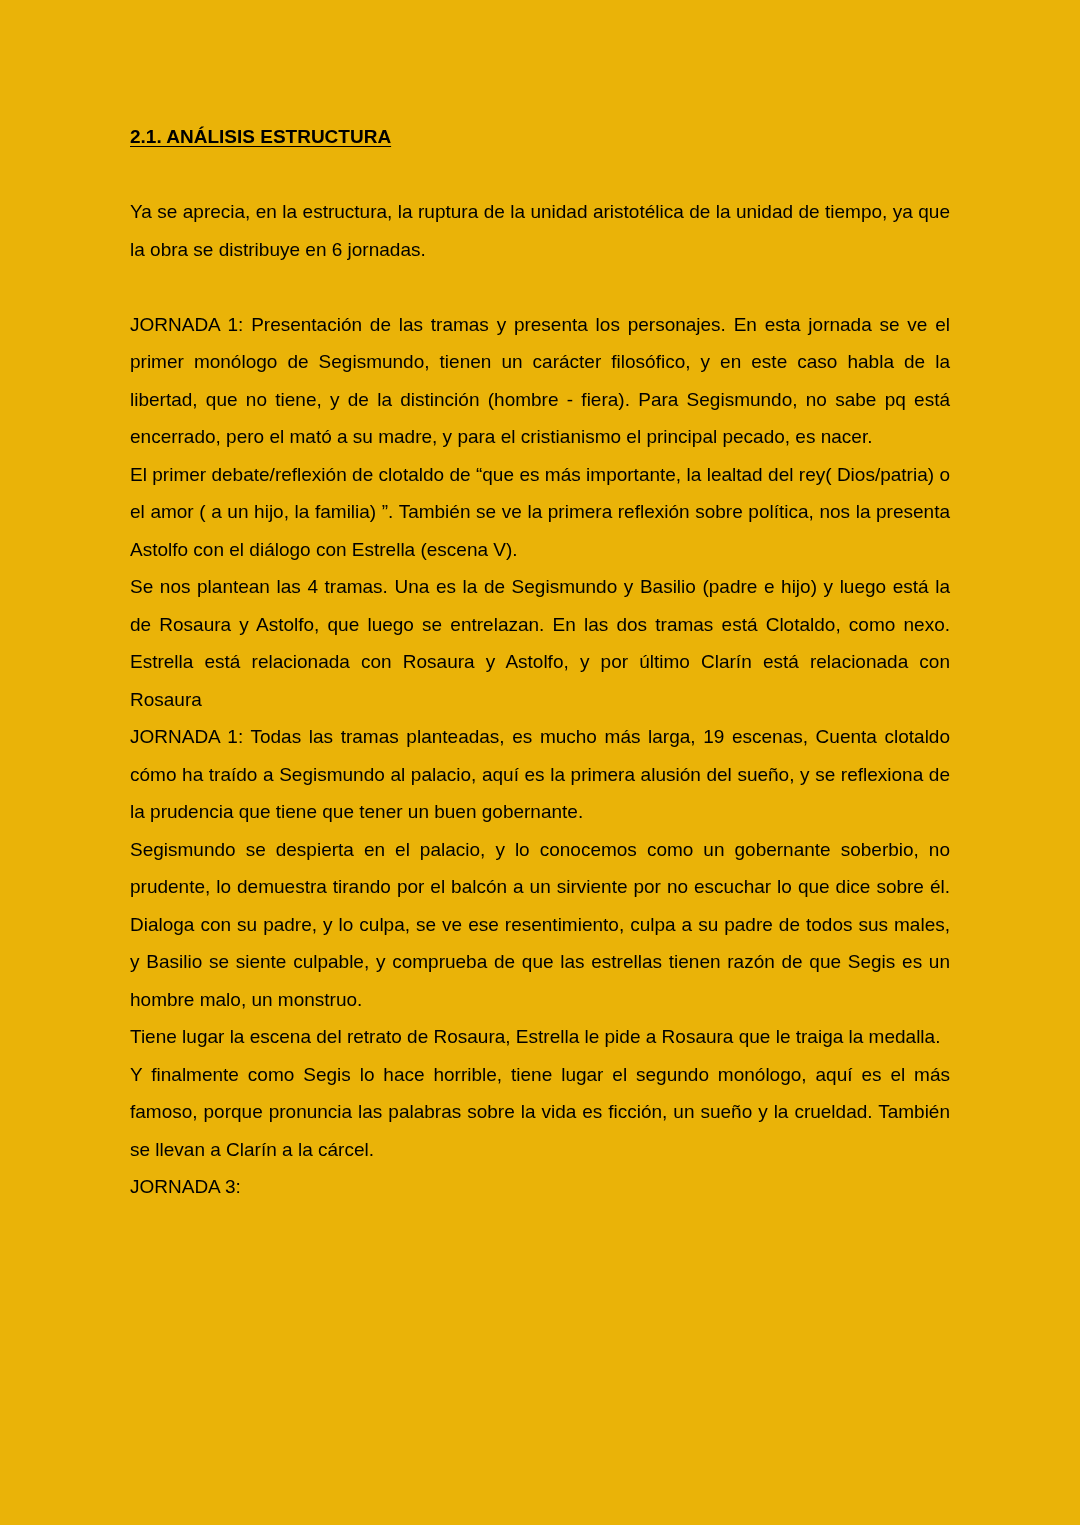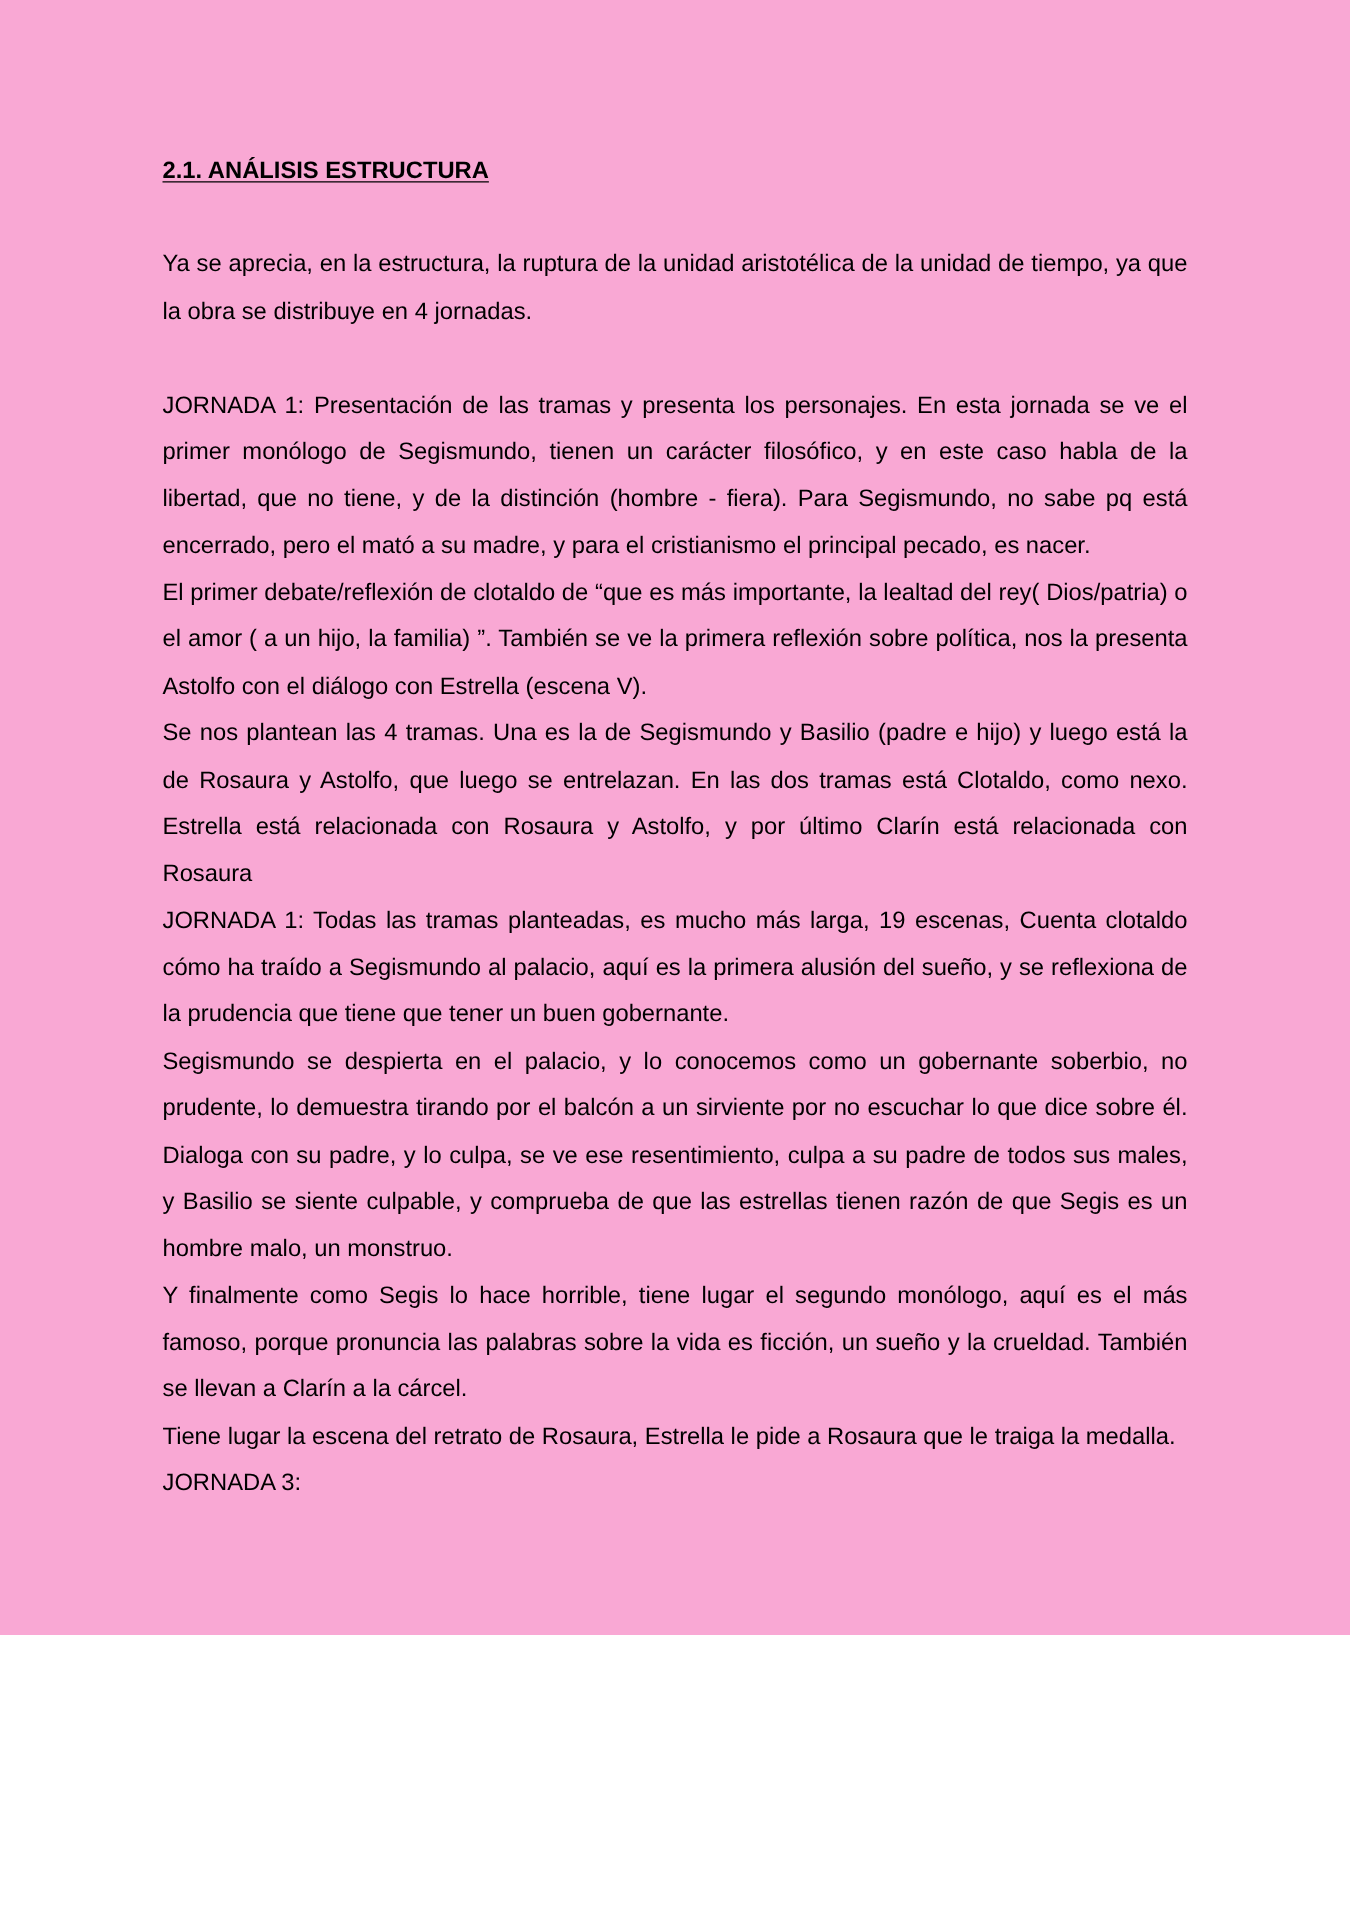--- a/index.html
+++ b/index.html
@@ -8,23 +8,23 @@
     background: #ffffff;
   }
   body {
     width: 1080px;
     height: 1525px;
     overflow: hidden;
   }
   .page {
     box-sizing: border-box;
     width: 1080px;
-    height: 1308px;
+    height: 1525px;
     padding: 118px 130px 0 130px;
-    background: #f9a8d4;
+    background: #eab308;
     font-family: "Liberation Sans", "DejaVu Sans", sans-serif;
     font-size: 19px;
     line-height: 37.5px;
     color: #000000;
     -webkit-font-smoothing: antialiased;
   }
   .doc-heading {
     margin: 0;
     font-size: 19px;
     line-height: 37.5px;
@@ -44,24 +44,24 @@
     font-weight: normal;
   }
 </style>
 </head>
 <body>
 
 <div class="page">
   <h2 class="doc-heading">2.1. ANÁLISIS ESTRUCTURA</h2>
   <p class="para blank"></p>
   <div>
-      <p class="para"><span class="run">Ya se aprecia, en la estructura, la ruptura de la unidad aristotélica de la unidad de tiempo, ya que la obra se distribuye en 4 jornadas.</span></p>
+      <p class="para"><span class="run">Ya se aprecia, en la estructura, la ruptura de la unidad aristotélica de la unidad de tiempo, ya que la obra se distribuye en 6 jornadas.</span></p>
       <p class="para blank"></p>
       <p class="para"><span class="run-bold">JORNADA 1</span><span class="run">: Presentación de las tramas y presenta los personajes. En esta jornada se ve el primer monólogo de Segismundo, tienen un carácter filosófico, y en este caso habla de la libertad, que no tiene, y de la distinción (hombre - fiera). Para Segismundo, no sabe pq está encerrado, pero el mató a su madre, y para el cristianismo el principal pecado, es nacer.</span></p>
       <p class="para"><span class="run">El primer debate/reflexión de clotaldo de “que es más importante, la lealtad del rey( Dios/patria) o el amor ( a un hijo, la familia) ”. También se ve la primera reflexión sobre política, nos la presenta Astolfo con el diálogo con Estrella (escena V).</span></p>
       <p class="para"><span class="run">Se nos plantean las 4 tramas. Una es la de Segismundo y Basilio (padre e hijo) y luego está la de Rosaura y Astolfo, que luego se entrelazan. En las dos tramas está Clotaldo, como nexo. Estrella está relacionada con Rosaura y Astolfo, y por último Clarín está relacionada con Rosaura</span></p>
       <p class="para"><span class="run-bold">JORNADA 1</span><span class="run">: Todas las tramas planteadas, es mucho más larga, 19 escenas, Cuenta clotaldo cómo ha traído a Segismundo al palacio, aquí es la primera alusión del sueño, y se reflexiona de la prudencia que tiene que tener un buen gobernante.</span></p>
       <p class="para"><span class="run">Segismundo se despierta en el palacio, y lo conocemos como un gobernante soberbio, no prudente, lo demuestra tirando por el balcón a un sirviente por no escuchar lo que dice sobre él. Dialoga con su padre, y lo culpa, se ve ese resentimiento, culpa a su padre de todos sus males, y Basilio se siente culpable, y comprueba de que las estrellas tienen razón de que Segis es un hombre malo, un monstruo.</span></p>
+      <p class="para"><span class="run">Tiene lugar la escena del retrato de Rosaura, Estrella le pide a Rosaura que le traiga la medalla.</span></p>
       <p class="para"><span class="run">Y finalmente como Segis lo hace horrible, tiene lugar el segundo monólogo, aquí es el más famoso, porque pronuncia las palabras sobre la vida es ficción, un sueño y la crueldad. También se llevan a Clarín a la cárcel.</span></p>
-      <p class="para"><span class="run">Tiene lugar la escena del retrato de Rosaura, Estrella le pide a Rosaura que le traiga la medalla.</span></p>
       <p class="para"><span class="run-bold">JORNADA 3</span><span class="run">:</span></p>
     </div>
 </div>
 
 </body></html>

